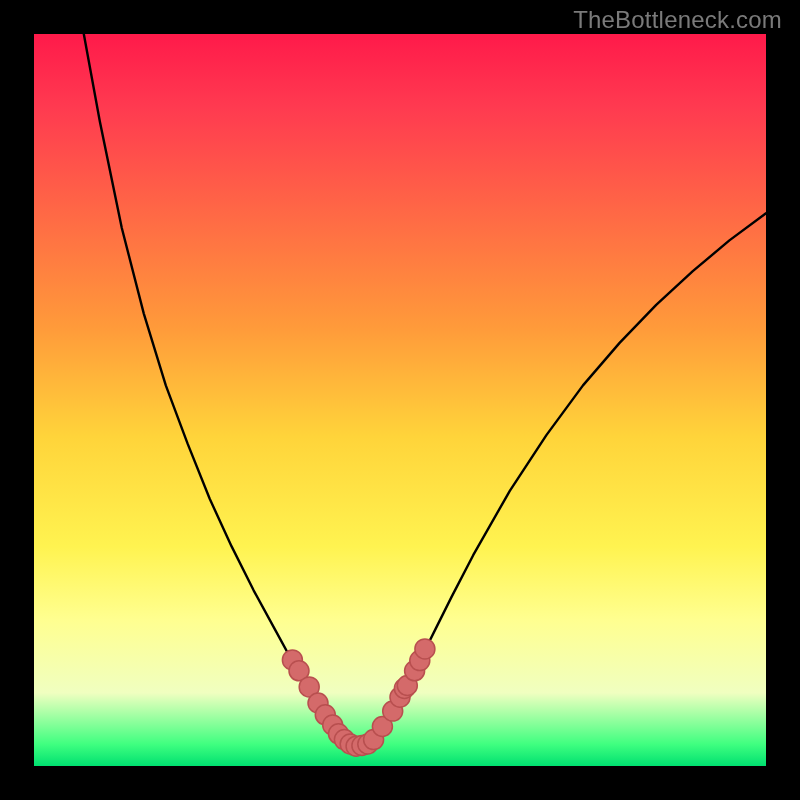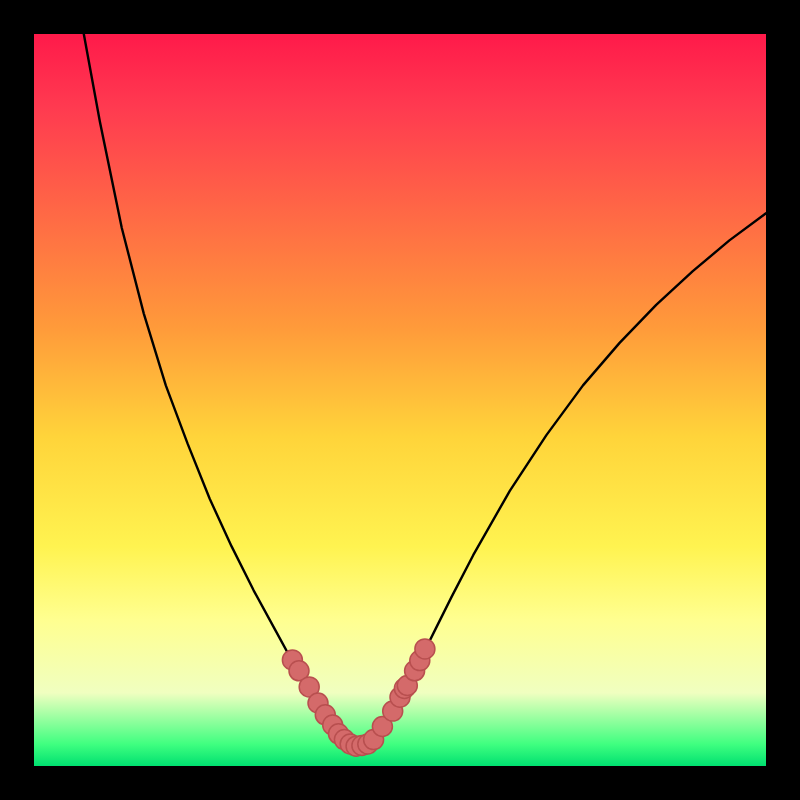--- a/index.html
+++ b/index.html
@@ -48,20 +48,21 @@
   .bead {
     fill: #d46a6a;
     stroke: #b84f4f;
     stroke-width: 1.5;
   }
 </style>
 </head>
 <body>
 
 <div class="frame">
+  <div class="watermark">TheBottleneck.com</div>
   <div class="plot-area">
     <svg class="curve" viewBox="0 0 732 732">
       <path id="curve-path" fill="none" stroke="#000" stroke-width="2.4" stroke-linecap="round" stroke-linejoin="round" d="M49.8 0.0 L65.9 87.8 L87.8 194.0 L109.8 279.6 L131.8 351.4 L153.7 409.9 L175.7 464.8 L197.6 512.4 L219.6 556.3 L241.6 596.6 L263.5 636.8 L279.6 662.5 L291.3 680.8 L300.1 693.9 L308.9 704.2 L317.7 711.5 L326.5 711.5 L335.3 708.6 L344.0 699.1 L361.6 673.4 L373.3 651.5 L388.0 622.2 L402.6 592.9 L417.2 563.6 L439.2 521.2 L475.8 456.8 L512.4 401.1 L549.0 351.4 L585.6 308.9 L622.2 270.8 L658.8 237.2 L695.4 206.4 L732.0 179.3 "></path>
       <g id="beads">
           <circle cx="258.4" cy="625.9" r="10" class="bead"></circle>
           <circle cx="265.0" cy="636.8" r="10" class="bead"></circle>
           <circle cx="275.2" cy="652.9" r="10" class="bead"></circle>
           <circle cx="284.0" cy="669.0" r="10" class="bead"></circle>
           <circle cx="291.3" cy="680.8" r="10" class="bead"></circle>
           <circle cx="298.7" cy="691.0" r="10" class="bead"></circle>

